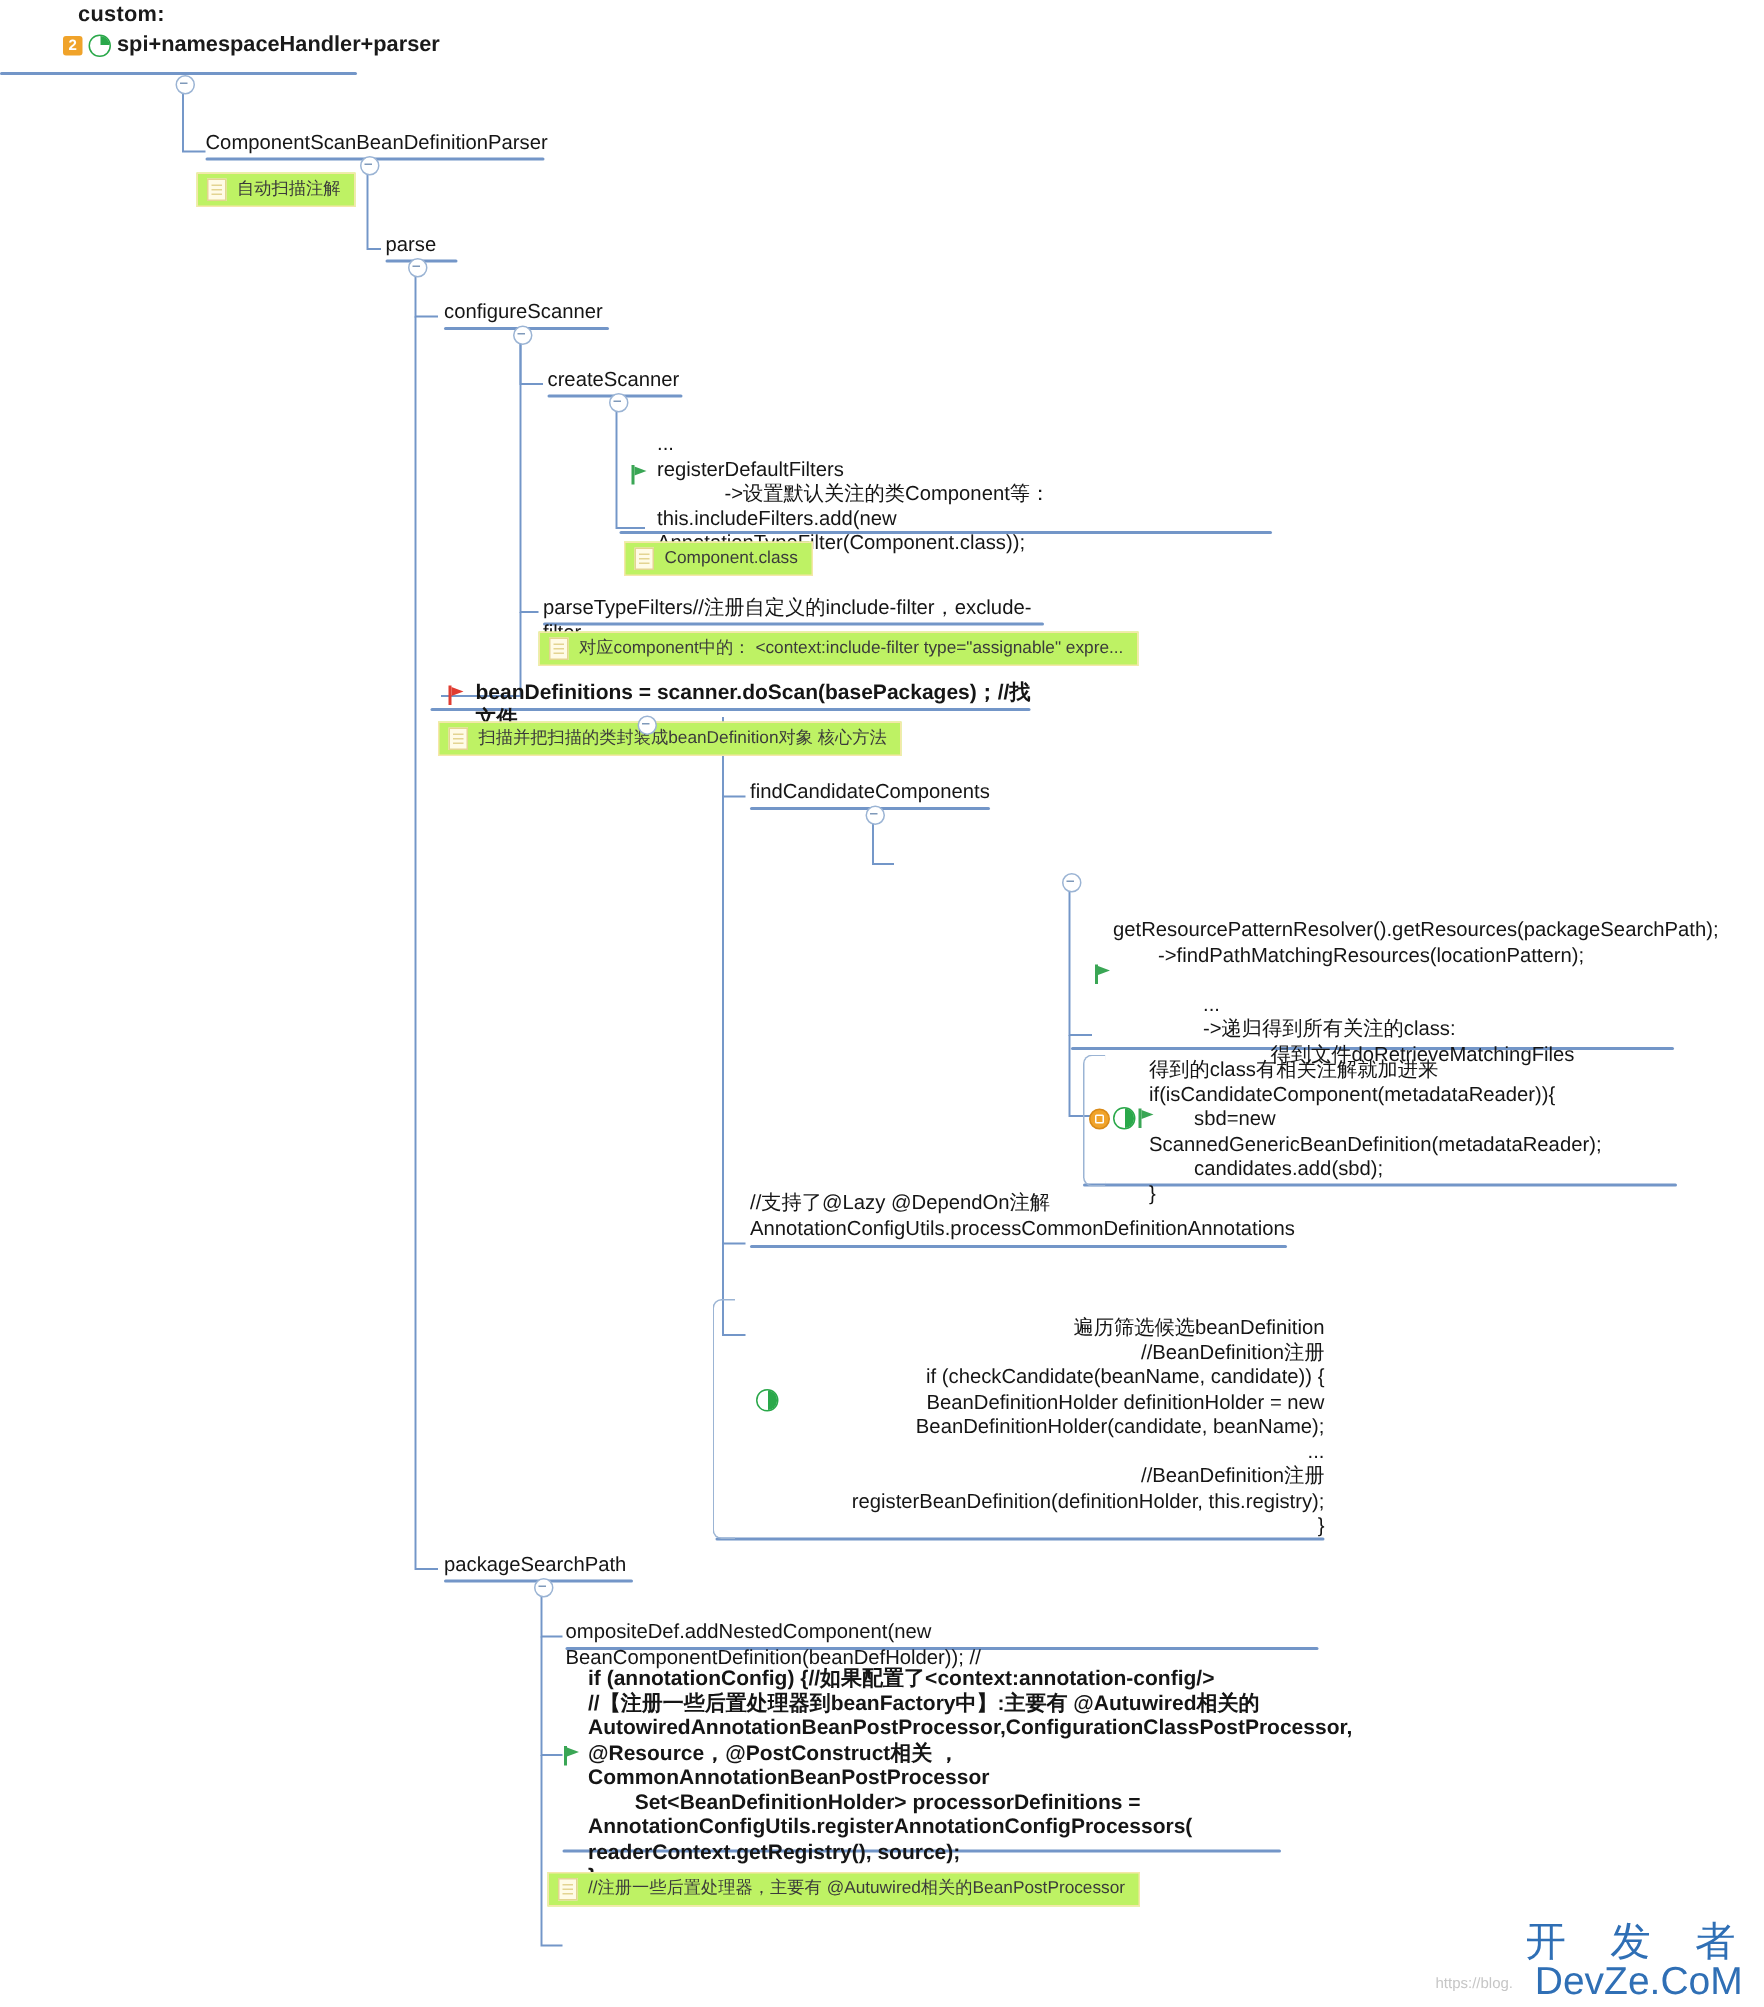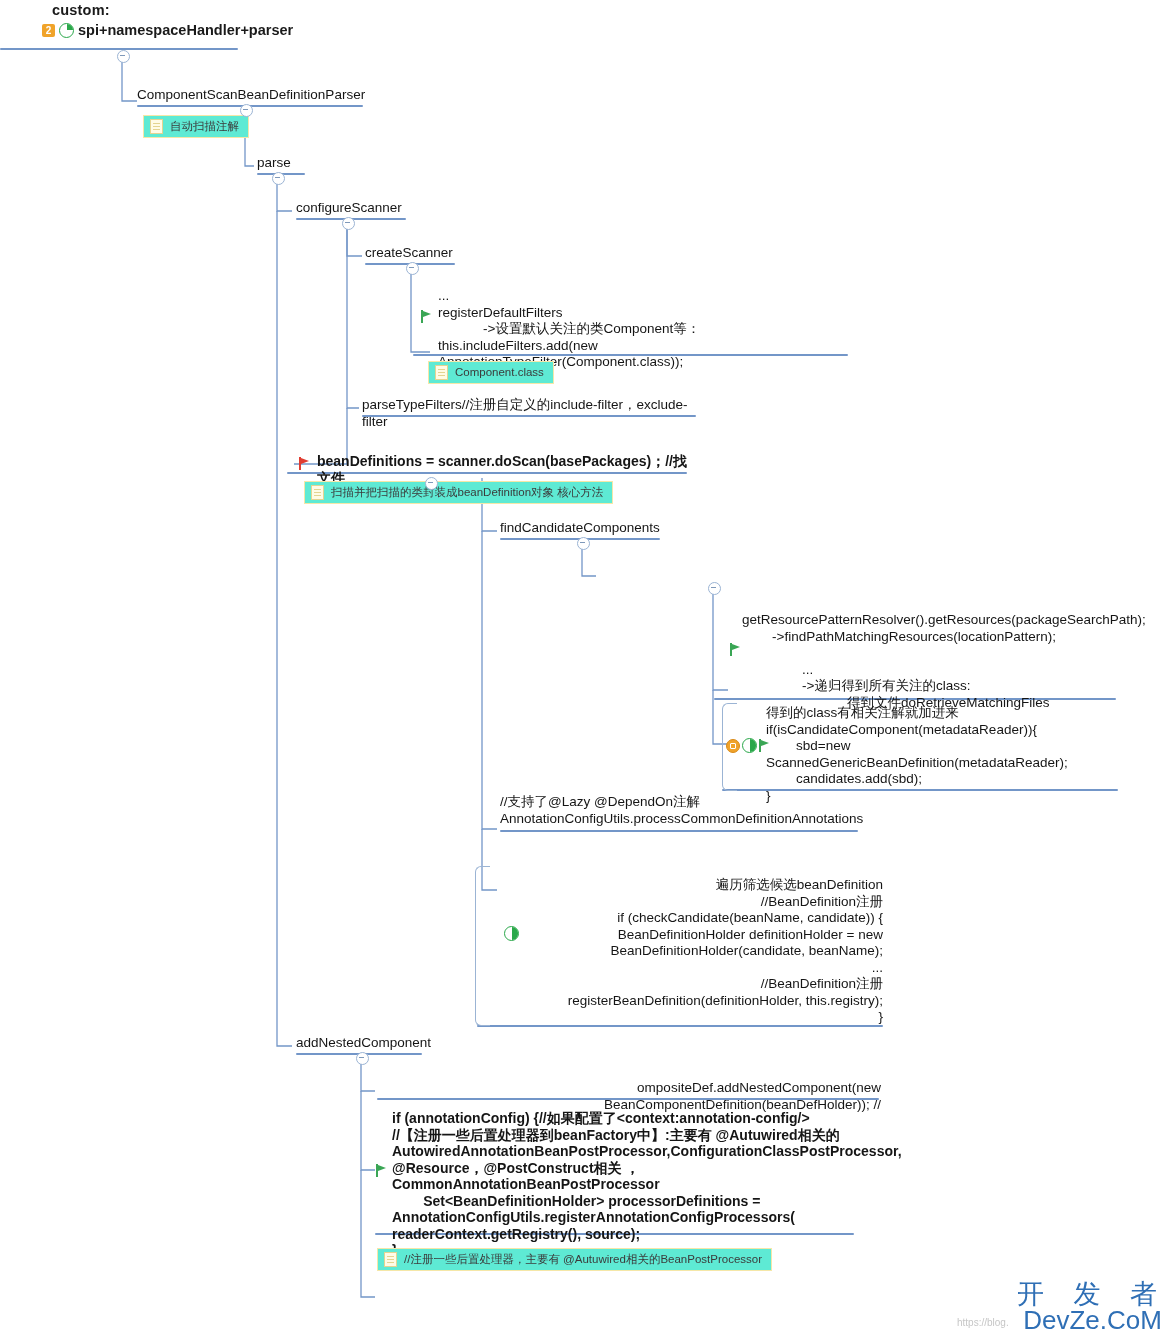--- a/index.html
+++ b/index.html
@@ -60,24 +60,24 @@
   .dot-orange::after{
     content:"";position:absolute;left:2.5px;top:3px;width:6px;height:6px;
     border:1.4px solid #fff;border-radius:1px;box-sizing:border-box;
   }
 
   
   .icons{position:absolute;display:flex;align-items:center;gap:2px;z-index:3;}
 
   
   .note{
-    position:absolute;background:#5eead4;border:1px solid #f5e7a8;
+    position:absolute;background:#bef264;border:1px solid #f5e7a8;
     display:flex;align-items:center;gap:7px;
     padding:3px 9px 3px 6px;z-index:4;
-    font-size:11.5px;color:#3b3b3b;line-height:15px;white-space:nowrap;margin-left:12px;
+    font-size:11.5px;color:#3b3b3b;line-height:15px;white-space:nowrap;
   }
   .note .docico{
     width:11px;height:13px;border:1px solid #e3d491;background:#fffbe6;
     position:relative;flex:0 0 auto;
   }
   .note .docico::before,.note .docico::after{
     content:"";position:absolute;left:2px;right:2px;height:1px;background:#e3d491;
   }
   .note .docico::before{top:3px;}
   .note .docico::after{top:6px;box-shadow:0 3px 0 #e3d491;}
@@ -199,20 +199,24 @@
     <div class="rule" style="top:66px;left:-25px;width:435px;"></div>
   </div>
   <div class="note" style="left:416px;top:361px;">
     <span class="docico"></span>
     <span>Component.class</span>
   </div>
 
   <div class="node" style="left:362px;top:397px;width:336px;">
     <div class="txt">parseTypeFilters//注册自定义的include-filter，exclude-filter</div>
     <div class="rule" style="top:18px;width:334px;"></div>
+  </div>
+  <div class="note" style="left:359px;top:421px;">
+    <span class="docico"></span>
+    <span>对应component中的： &lt;context:include-filter type="assignable" expre...</span>
   </div>
 
   <div class="icons" style="left:299px;top:457px;">
     <span class="flag red"></span>
   </div>
   <div class="node bold" style="left:317px;top:453px;width:370px;">
     <div class="txt">beanDefinitions = scanner.doScan(basePackages)；//找文件</div>
     <div class="rule" style="top:19px;left:-30px;width:400px;"></div>
   </div>
   <div class="toggle" style="left:425px;top:477px;"></div>
@@ -274,26 +278,26 @@
         BeanDefinitionHolder definitionHolder = new
 BeanDefinitionHolder(candidate, beanName);
 ...
         //BeanDefinition注册
         registerBeanDefinition(definitionHolder, this.registry);
 }</div>
     <div class="rule" style="top:148px;left:-40px;width:406px;"></div>
   </div>
 
   <div class="node" style="left:296px;top:1035px;width:128px;">
-    <div class="txt">addNestedComponent</div>
+    <div class="txt">packageSearchPath</div>
     <div class="rule" style="top:18px;width:126px;"></div>
   </div>
   <div class="toggle" style="left:356px;top:1052px;"></div>
 
-  <div class="node" style="left:377px;top:1080px;width:504px;text-align:right;">
+  <div class="node" style="left:377px;top:1080px;width:504px;">
     <div class="txt">ompositeDef.addNestedComponent(new BeanComponentDefinition(beanDefHolder)); //</div>
     <div class="rule" style="top:18px;width:502px;"></div>
   </div>
 
   <div class="icons" style="left:376px;top:1164px;">
     <span class="flag green"></span>
   </div>
   <div class="node bold" style="left:392px;top:1110px;width:462px;">
     <div class="txt">if (annotationConfig) {//如果配置了&lt;context:annotation-config/&gt;
 //【注册一些后置处理器到beanFactory中】:主要有 @Autuwired相关的

